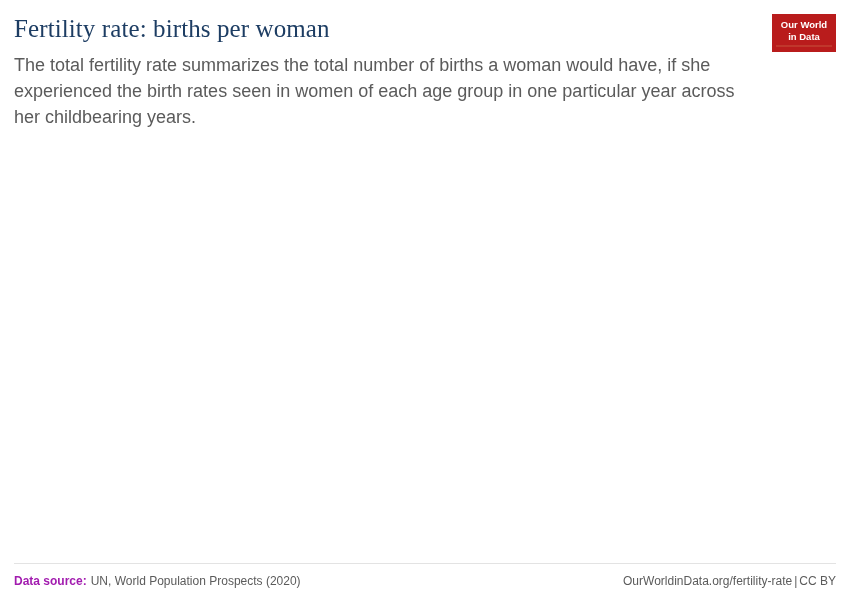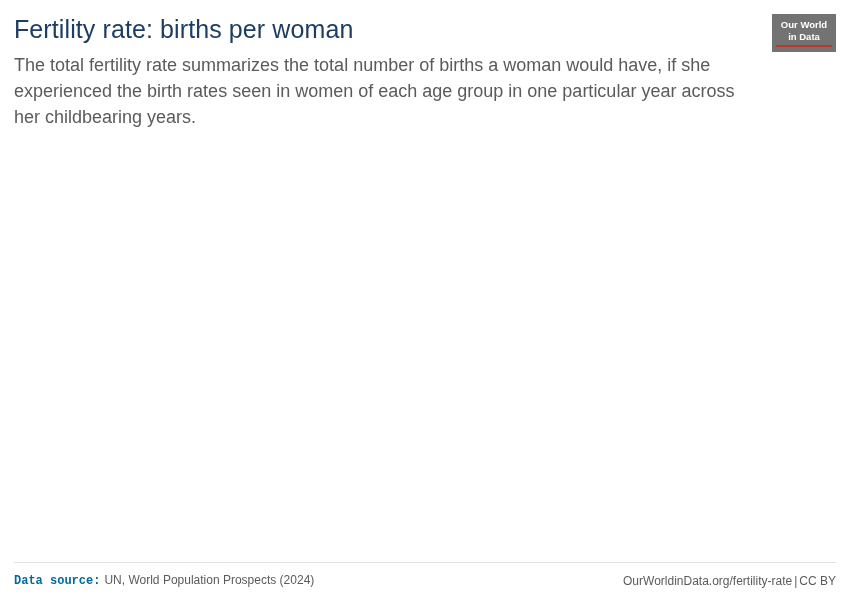--- a/index.html
+++ b/index.html
@@ -22,21 +22,21 @@
     flex-direction: column;
     padding: 0 14px;
     box-sizing: border-box;
   }
   
   .header {
     position: relative;
     padding-top: 14px;
   }
   .title {
-    font-family: Liberation Sans, sans-serif;
+    font-family: Liberation Serif, serif;
     font-size: 25px;
     font-weight: 400;
     color: #1d3d63;
     margin: 0;
     line-height: 1.2;
     letter-spacing: 0.1px;
   }
   .subtitle {
     font-size: 18px;
     line-height: 1.45;
@@ -45,21 +45,21 @@
     max-width: 730px;
     font-weight: 400;
   }
   
   .logo {
     position: absolute;
     top: 14px;
     right: 0;
     width: 64px;
     height: 38px;
-    background: #737373;
+    background: #b91c1c;
     color: #ffffff;
     font-size: 9.5px;
     font-weight: 700;
     line-height: 1.18;
     text-align: center;
     display: flex;
     flex-direction: column;
     justify-content: center;
     align-items: center;
     box-sizing: border-box;
@@ -88,22 +88,21 @@
     border-top: 1px solid #e3e3e3;
     padding: 10px 0 12px 0;
     display: flex;
     align-items: center;
     justify-content: space-between;
     font-size: 12px;
     color: #5b5b5b;
   }
   .source-label {
     font-weight: 700;
-    color: #0369a1;
-    font-family: Liberation Mono, monospace;
+    color: #a21caf;
   }
   .source-text {
     color: #5b5b5b;
   }
   .footer-left {
     display: flex;
     gap: 4px;
     align-items: baseline;
   }
   .footer-right {
@@ -129,20 +128,20 @@
     </div>
   </div>
 
   <div class="chart-area">
     <div class="plot"></div>
   </div>
 
   <div class="footer">
     <div class="footer-left">
       <span class="source-label">Data source:</span>
-      <span class="source-text">UN, World Population Prospects (2024)</span>
+      <span class="source-text">UN, World Population Prospects (2020)</span>
     </div>
     <div class="footer-right">
       <span>OurWorldinData.org/fertility-rate</span><span class="sep">|</span><span>CC BY</span>
     </div>
   </div>
 
 </div>
 
 </body></html>

